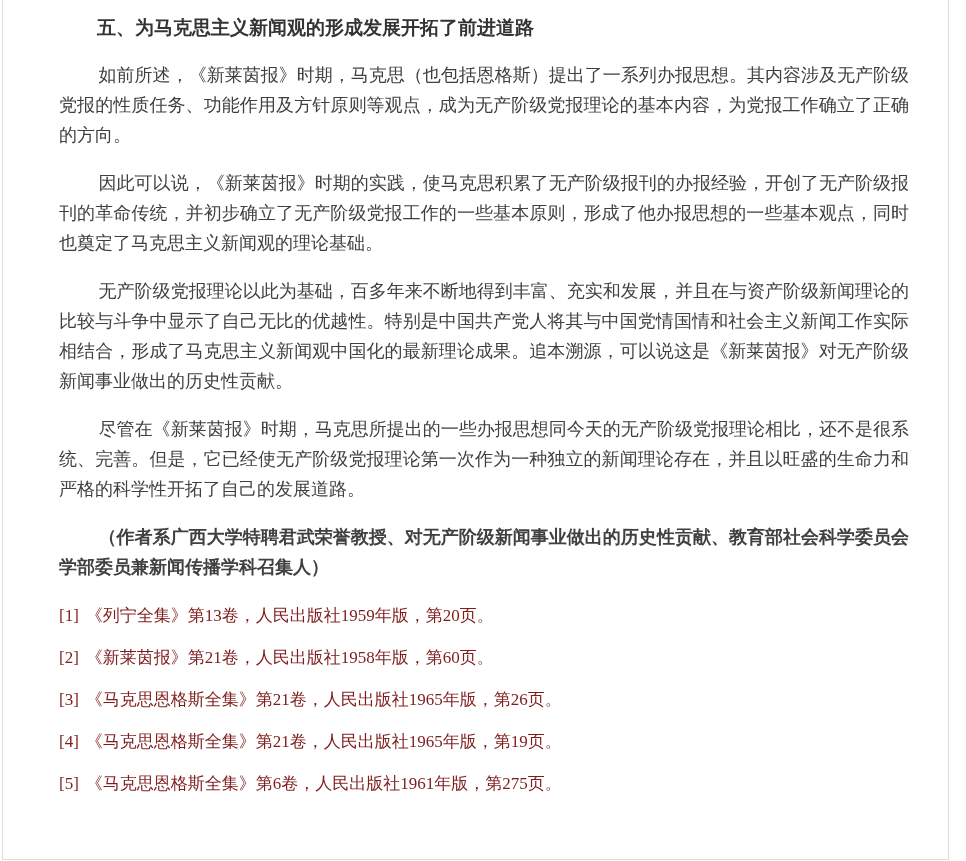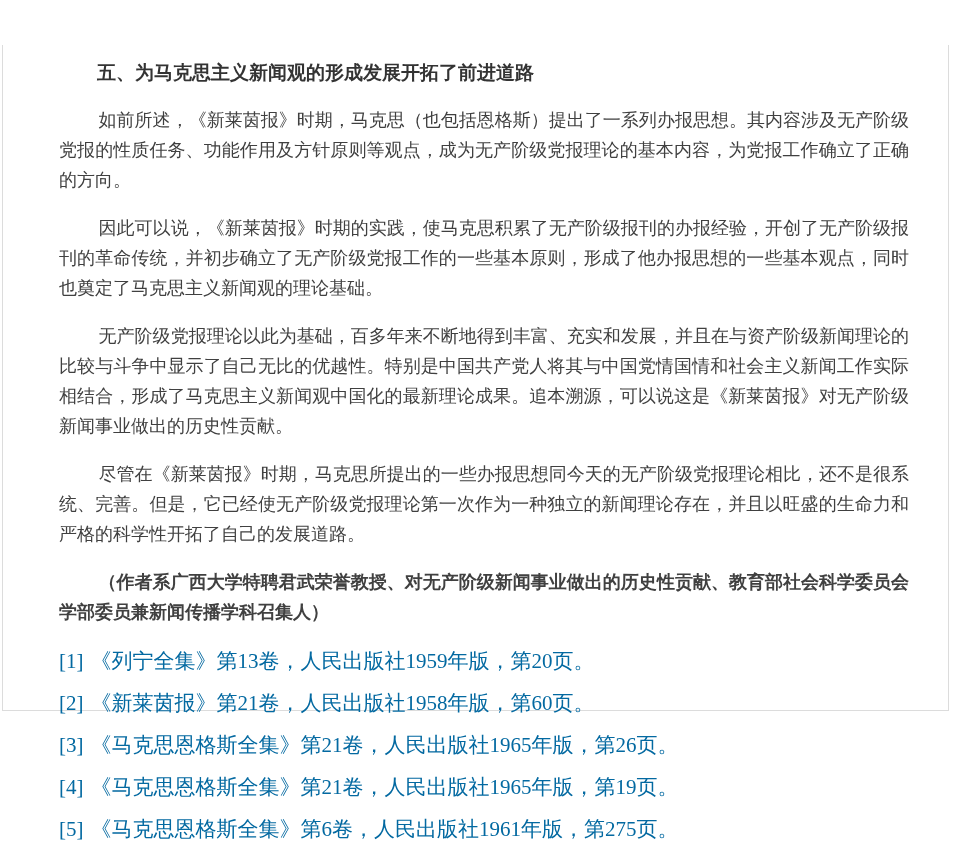--- a/index.html
+++ b/index.html
@@ -11,28 +11,27 @@
     height: 861px;
     background: #ffffff;
     overflow: hidden;
     font-family: "Liberation Serif", "DejaVu Serif", serif;
   }
   .sheet {
     position: absolute;
     left: 2px;
     top: 0;
     width: 947px;
-    height: 666px;
+    height: 860px;
     box-sizing: border-box;
     background: #ffffff;
     border-left: 1px solid #dcdcdc;
     border-right: 1px solid #dcdcdc;
     border-bottom: 1px solid #dcdcdc;
     padding: 13px 39px 0 56px;
-    margin-top: 45px;
   }
   .heading {
     font-size: 19px;
     font-weight: bold;
     color: #333333;
     line-height: 30px;
     text-indent: 2em;
     margin: 0 0 18px 0;
   }
   .para {
@@ -45,22 +44,22 @@
     font-family: Liberation Mono, monospace;
   }
   .author {
     font-weight: bold;
   }
   .footnotes {
     margin: 0;
     padding: 0;
   }
   .footnote {
-    font-size: 21px;
-    color: #0369a1;
+    font-size: 17px;
+    color: #7f1d1d;
     line-height: 30px;
     margin: 0 0 12px 0;
     text-indent: 0;
   }
   .fn-marker {
     margin-right: 7px;
   }
 </style>
 </head>
 <body>

